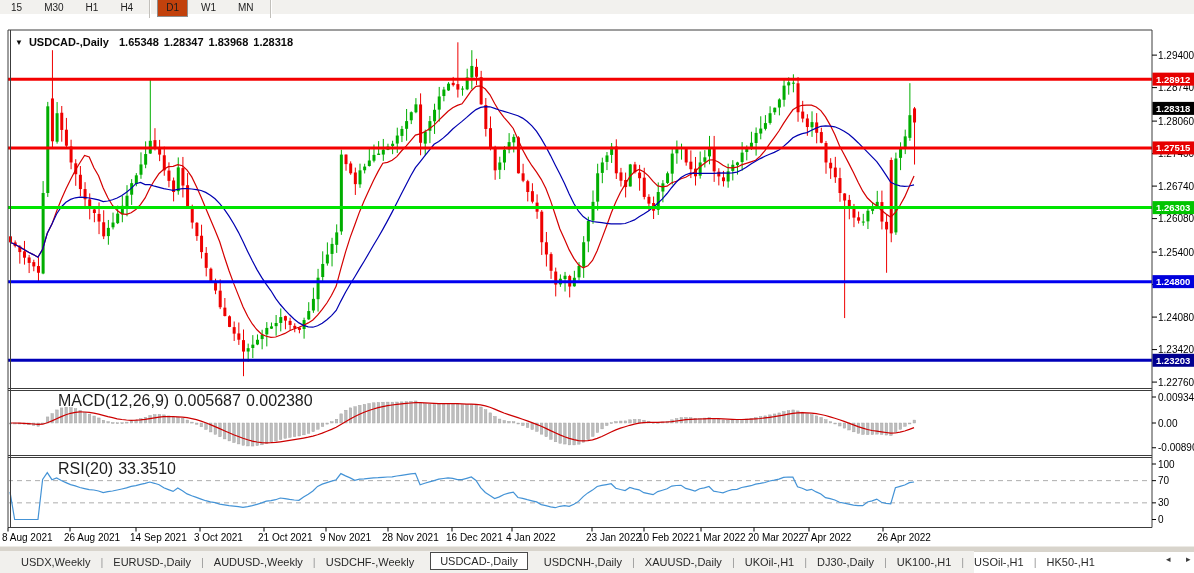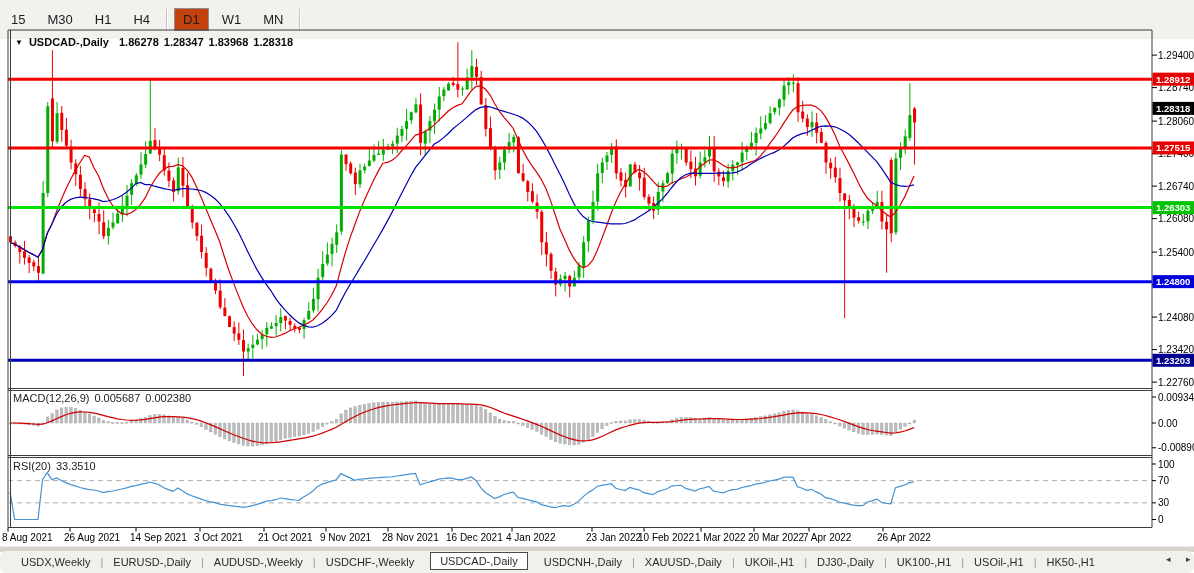--- a/index.html
+++ b/index.html
@@ -1,35 +1,35 @@
 <!DOCTYPE html>
 <html><head>
 <meta charset="utf-8">
 <style>
   html,body{margin:0;padding:0;}
   body{width:1194px;height:573px;overflow:hidden;position:relative;background:#fff;
        font-family:"Liberation Sans",sans-serif;-webkit-font-smoothing:antialiased;}
-  .toolbar{position:absolute;left:0;top:0;width:1194px;height:39px;background:#f2f1ee;
-           display:flex;align-items:center;font-size:13px;color:#1c1c1c;}
+  .toolbar{position:absolute;left:0;top:0;width:1194px;height:14px;background:#f2f1ee;
+           display:flex;align-items:center;font-size:10px;color:#1c1c1c;}
   .tf-btn{padding:4px 9px;margin:0 2px;cursor:default;}
   .tf-btn.active{background:#c2410c;border:1px solid #8f8f8f;padding:3px 8px;}
   .tf-sep{width:1px;height:22px;background:#c2c0bb;margin:0 5px;box-shadow:1px 0 0 #ffffff;}
   #chart-svg{position:absolute;left:0;top:0;}
   .chart-title{position:absolute;left:15px;top:36px;font-size:11px;font-weight:700;color:#0a0a0a;
                white-space:nowrap;}
   .chart-title .tri{font-size:8px;margin-right:6px;position:relative;top:-1px;}
   .chart-title .sym{margin-right:10px;}
   .chart-title span.v{margin-right:5px;}
-  .ind-label{position:absolute;font-size:11px;color:#1c1c1c;white-space:nowrap;}
+  .ind-label{position:absolute;font-size:16px;color:#1c1c1c;white-space:nowrap;margin-left:45px;}
   .ind-label span{margin-right:5px;}
   .gray-strip{position:absolute;left:0;top:546px;width:1194px;height:5px;background:#d8d4cc;
               border-top:1px solid #eceae5;}
-  .tabbar{position:absolute;left:0;top:551px;width:1194px;height:22px;background:#f1f0ed;
+  .tabbar{position:absolute;left:0;top:551px;width:974px;height:22px;background:#f1f0ed;
           display:flex;align-items:center;font-size:11px;color:#2a2a2a;padding-left:12px;
-          box-sizing:border-box;border-radius:6px;}
+          box-sizing:border-box;}
   .tab{padding:0 3px;margin:0 6px;white-space:nowrap;cursor:default;}
   .tab.active{background:#ffffff;border:1px solid #4a4a4a;padding:2px 9px;margin:0 7px;
               position:relative;top:-1px;}
   .tab-sep{color:#9a9a9a;margin:0 1px;}
   .tab-arrow{position:absolute;top:554px;font-size:9px;color:#3a3a3a;}
   #arrow-l{left:1166px;}
   #arrow-r{left:1186px;}
 </style>
 </head>
 <body>
@@ -749,21 +749,21 @@
       <line x1="754" y1="527.5" x2="754" y2="531.5" stroke="#000" stroke-width="1"></line>
       <text x="748" y="541" font-family="Liberation Sans, sans-serif" font-size="10" fill="#000">20 Mar 2022</text>
       <line x1="809" y1="527.5" x2="809" y2="531.5" stroke="#000" stroke-width="1"></line>
       <text x="803" y="541" font-family="Liberation Sans, sans-serif" font-size="10" fill="#000">7 Apr 2022</text>
       <line x1="883" y1="527.5" x2="883" y2="531.5" stroke="#000" stroke-width="1"></line>
       <text x="877" y="541" font-family="Liberation Sans, sans-serif" font-size="10" fill="#000">26 Apr 2022</text>
     </g>
   </svg>
 
 <div class="chart-title">
-  <span class="tri">▼</span><span class="sym">USDCAD-,Daily</span><span class="v">1.86278</span><span class="v">1.28347</span><span class="v">1.83968</span><span class="v">1.28318</span>
+  <span class="tri">▼</span><span class="sym">USDCAD-,Daily</span><span class="v">1.65348</span><span class="v">1.28347</span><span class="v">1.83968</span><span class="v">1.28318</span>
 </div>
 
 <div class="ind-label" style="left:13px;top:392px;">
   <span>MACD(12,26,9)</span><span>0.005687</span><span>0.002380</span>
 </div>
 
 <div class="ind-label" style="left:13px;top:460px;">
   <span>RSI(20)</span><span>33.3510</span>
 </div>
 

